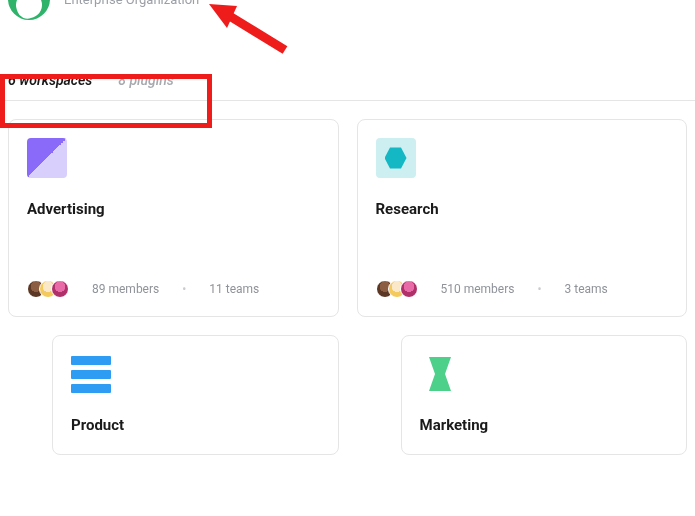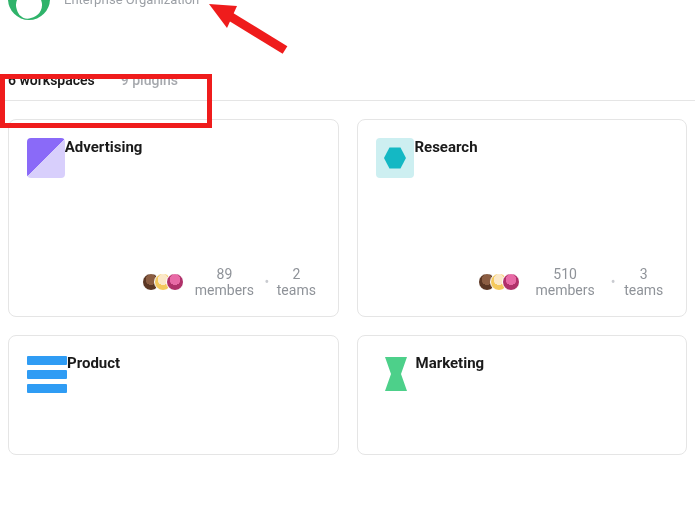--- a/index.html
+++ b/index.html
@@ -53,20 +53,21 @@
     }
     .tabs-wrap {
       position: relative;
       padding: 32px 8px 12px 8px;
       border-bottom: 1px solid #e5e5e5;
     }
     .tabs {
       display: flex;
       gap: 26px;
       font-size: 14px;
+      font-style: italic;
     }
     .tab-active { color: #1a1a1a; font-weight: 600; }
     .tab-inactive { color: #a6a9ae; font-weight: 500; }
     .annot-box {
       position: absolute;
       left: 0;
       top: 74px;
       width: 212px;
       height: 54px;
       border: 5px solid #ef1c1c;
@@ -77,25 +78,24 @@
       grid-template-columns: 1fr 1fr;
       gap: 18px;
       padding: 18px 8px 0 8px;
     }
     .card {
       border: 1px solid #e5e5e5;
       border-radius: 8px;
       padding: 18px;
       height: 198px;
       display: flex;
-      flex-direction: row;
+      flex-direction: column;
       cursor: pointer;
-      text-align: center;
-    }
-    .card.short { height: auto; min-height: 120px; }
+    }
+    .card.short { height: auto; min-height: 120px; margin-left: 44px; }
     .card-icon {
       width: 40px;
       height: 40px;
       border-radius: 4px;
       margin-bottom: 22px;
       position: relative;
     }
     .icon-adv {
       background: linear-gradient(135deg, #8a6af8 0%, #8a6af8 50%, #d8cffc 50%, #d8cffc 100%);
     }
@@ -133,22 +133,22 @@
     .icon-res svg { display: block; }
     .card-title {
       font-size: 15px;
       font-weight: 700;
       color: #1a1a1a;
     }
     .card-footer {
       margin-top: auto;
       display: flex;
       align-items: center;
-      gap: 4px;
-      font-size: 14px;
+      gap: 23px;
+      font-size: 12px;
       color: #8f9399;
     }
     .avatars {
       display: flex;
     }
     .avatar {
       width: 18px;
       height: 18px;
       border-radius: 50%;
       border: 1.5px solid #fff;
@@ -172,40 +172,40 @@
   </div>
   <svg class="annot-arrow" width="90" height="60" viewBox="0 0 90 60">
     <path d="M 80 50 L 18 12" stroke="#ef1c1c" stroke-width="9" fill="none"></path>
     <path d="M 4 4 L 32 6 L 22 28 Z" fill="#ef1c1c"></path>
   </svg>
 </div>
 
 <div class="tabs-wrap">
   <div class="tabs">
     <div class="tab-active">6 workspaces</div>
-    <div class="tab-inactive">9 plugins</div>
+    <div class="tab-inactive">8 plugins</div>
   </div>
 </div>
 
 <div class="annot-box"></div>
 
 <div class="grid">
 
   <div class="card">
     <div class="card-icon icon-adv"></div>
     <div class="card-title">Advertising</div>
     <div class="card-footer">
       <div class="avatars">
         <div class="avatar av1"></div>
         <div class="avatar av2"></div>
         <div class="avatar av3"></div>
       </div>
       <span>89 members</span>
       <span class="dot">•</span>
-      <span>2 teams</span>
+      <span>11 teams</span>
     </div>
   </div>
 
   <div class="card">
     <div class="card-icon icon-mkt"></div>
     <div class="card-title">Research</div>
     <div class="card-footer">
       <div class="avatars">
         <div class="avatar av1"></div>
         <div class="avatar av2"></div>

